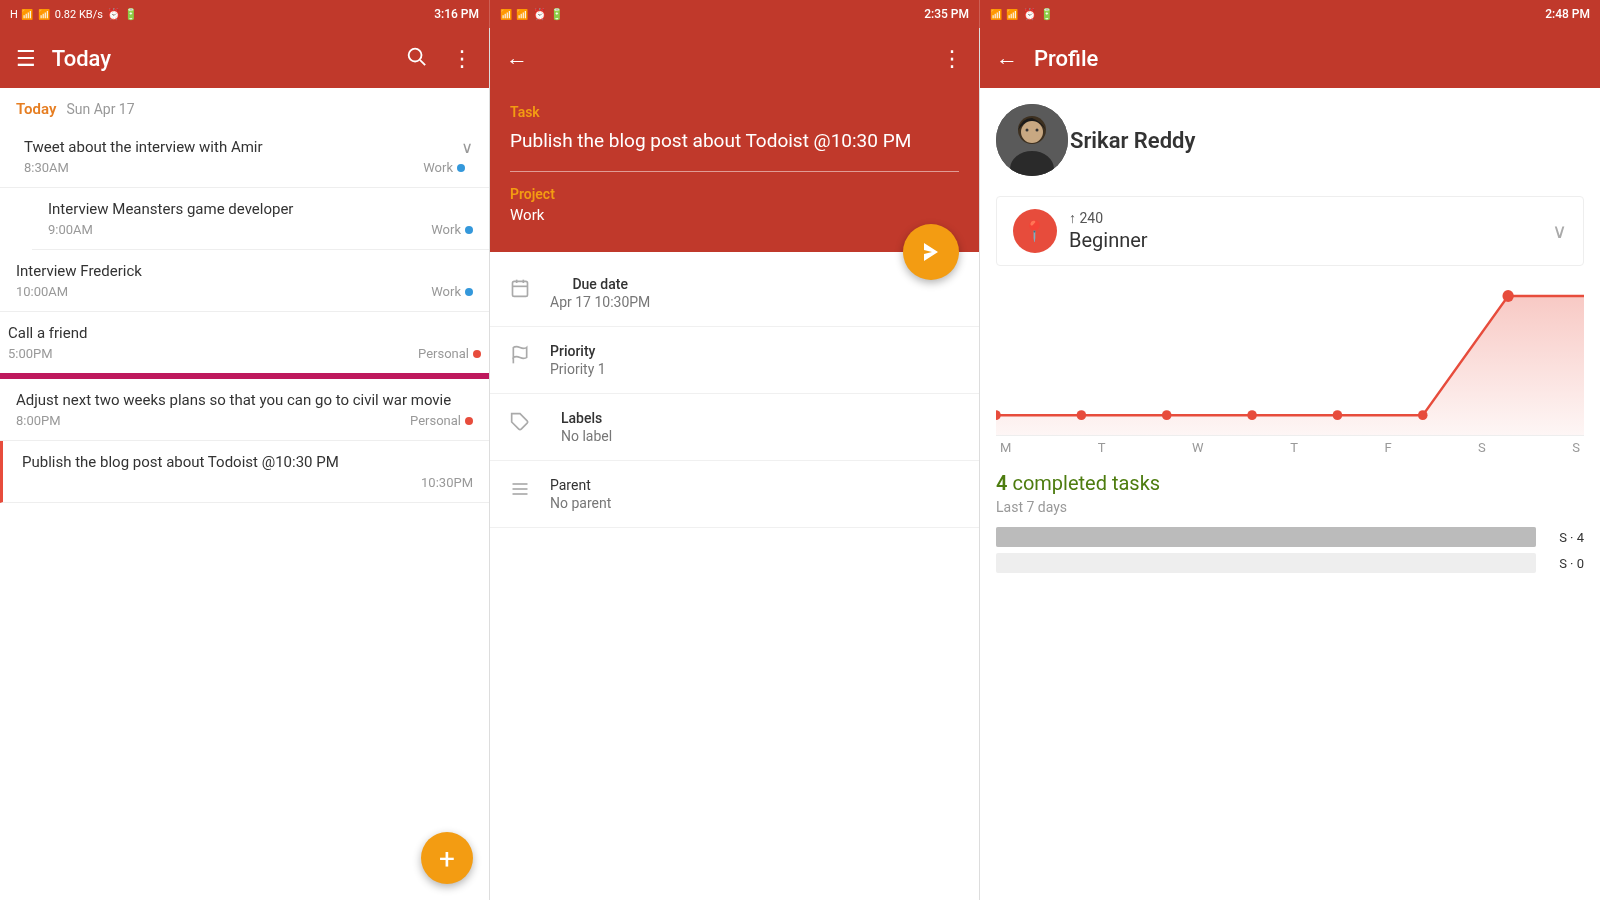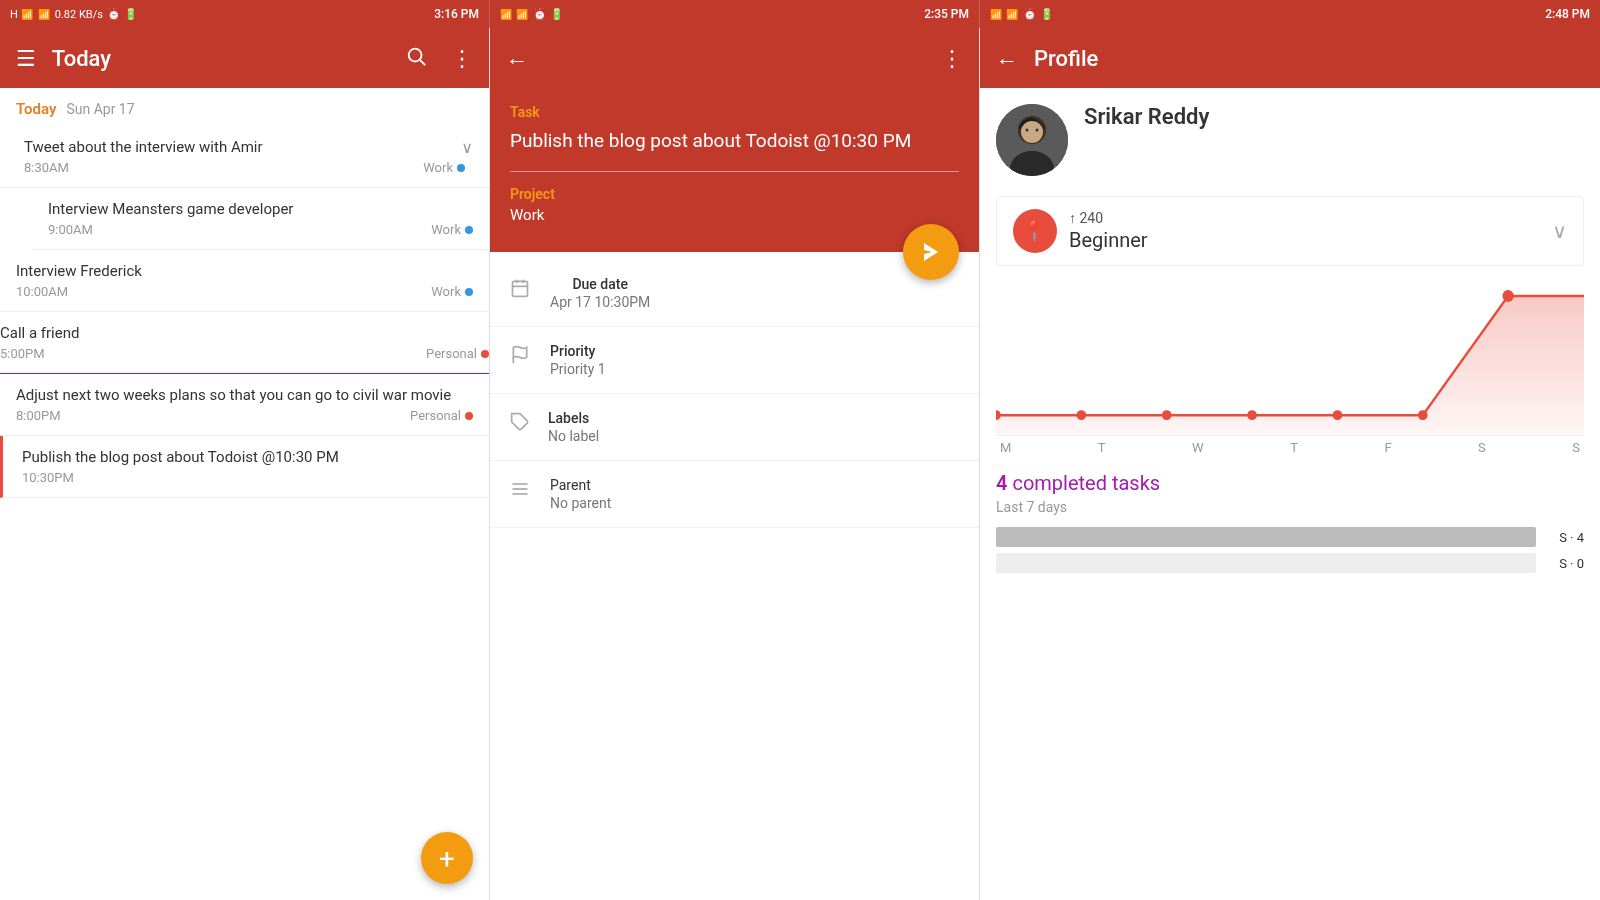--- a/index.html
+++ b/index.html
@@ -102,21 +102,21 @@
           <div style="font-size:15px; color:#333; margin-bottom:4px;">Interview Frederick</div>
           <div style="display:flex; justify-content:space-between; align-items:center;">
             <span style="color:#999; font-size:13px;">10:00AM</span>
             <span style="color:#999; font-size:13px; display:flex; align-items:center; gap:4px;">
               <span>Work</span>
               <span style="width:8px; height:8px; border-radius:50%; background:#3498db; display:inline-block;"></span>
             </span>
           </div>
         </div>
 
-        <div style="border-bottom:1px solid #be185d; padding:12px 0; cursor:pointer;">
+        <div style="border-bottom:6px solid #be185d; padding:12px 8px; cursor:pointer;">
           <div style="font-size:15px; color:#333; margin-bottom:4px;">Call a friend</div>
           <div style="display:flex; justify-content:space-between; ">
             <span style="color:#999; font-size:13px;">5:00PM</span>
             <span style="color:#999; font-size:13px; display:flex; align-items:center; gap:4px;">
               <span>Personal</span>
               <span style="width:8px; height:8px; border-radius:50%; background:#e74c3c; display:inline-block;"></span>
             </span>
           </div>
         </div>
 
@@ -126,21 +126,21 @@
             <span style="color:#999; font-size:13px;">8:00PM</span>
             <span style="color:#999; font-size:13px; display:flex; align-items:center; gap:4px;">
               <span>Personal</span>
               <span style="width:8px; height:8px; border-radius:50%; background:#e74c3c; display:inline-block;"></span>
             </span>
           </div>
         </div>
 
         <div style="border-bottom:1px solid #eee; padding:12px 16px 12px 19px; cursor:pointer; border-left:3px solid #e74c3c;">
           <div style="font-size:15px; color:#333; margin-bottom:4px;">Publish the blog post about Todoist @10:30 PM</div>
-          <div style="display:flex; justify-content:flex-start; align-items:center;">
+          <div style="display:flex; justify-content:flex-end; align-items:center;">
             <span style="color:#999; font-size:13px;">10:30PM</span>
           </div>
         </div>
       </div>
 
       <div style="width:52px; height:52px; border-radius:50%; background:#f39c12; display:flex; align-items:center; justify-content:center; position:absolute; bottom:16px; right:16px; color:white; font-size:28px; box-shadow:0 3px 8px rgba(0,0,0,0.3); cursor:pointer; z-index:10;">
         <span>+</span>
       </div>
     </div>
 
@@ -187,21 +187,21 @@
               <path d="M4 15s1-1 4-1 5 2 8 2 4-1 4-1V3s-1 1-4 1-5-2-8-2-4 1-4 1z"></path>
                 <line x1="4" y1="22" x2="4" y2="15"></line>
             </svg>
           </span>
           <div>
             <div style="font-size:14px; color:#333; font-weight:500; margin-bottom:2px;">Priority</div>
             <div style="font-size:14px; color:#777;">Priority 1</div>
           </div>
         </div>
 
-        <div style="display:flex; align-items:flex-start; padding:16px 20px; border-bottom:1px solid #f0f0f0; gap:14px; cursor:pointer;">
+        <div style="display:flex; align-items:flex-start; padding:16px 20px; border-bottom:1px solid #f0f0f0; gap:27px; cursor:pointer;">
           <span style="color:#aaa; font-size:20px; margin-top:2px; min-width:24px;">
             <svg width="20" height="20" viewBox="0 0 24 24" fill="none" stroke="#aaa" stroke-width="2">
               <path d="M20.59 13.41l-7.17 7.17a2 2 0 01-2.83 0L2 12V2h10l8.59 8.59a2 2 0 010 2.82z"></path>
                 <line x1="7" y1="7" x2="7.01" y2="7"></line>
             </svg>
           </span>
           <div>
             <div style="font-size:14px; color:#333; font-weight:500; margin-bottom:2px;">Labels</div>
             <div style="font-size:14px; color:#777;">No label</div>
           </div>
@@ -225,21 +225,21 @@
 
     <div style="flex:1; display:flex; flex-direction:column; overflow:hidden;">
 
       <div style="background:#c0392b; height:60px; display:flex; align-items:center; padding:0 16px; gap:16px;">
         <span style="color:white; font-size:22px; cursor:pointer;">←</span>
         <span style="color:white; font-size:22px; font-weight:500;">Profile</span>
       </div>
 
       <div style="flex:1; overflow-y:auto; padding:16px; background:white;">
 
-        <div style="display:flex; gap:16px; margin-bottom:20px;">
+        <div style="display:flex; align-items:center; gap:2px; margin-bottom:20px;">
 
           <div style="width:72px; height:72px; border-radius:50%; overflow:hidden; background:#4a4a4a; flex-shrink:0;">
             <svg width="72" height="72" viewBox="0 0 72 72">
               <rect width="72" height="72" fill="#5a5a5a"></rect>
 
               <circle cx="36" cy="26" r="14" fill="#3d3020"></circle>
 
               <ellipse cx="36" cy="65" rx="22" ry="18" fill="#2a2a2a"></ellipse>
 
               <path d="M22 26 Q36 8 50 26 Q46 18 36 14 Q26 14 22 26" fill="#1a1a1a"></path>
@@ -293,21 +293,21 @@
             <span>T</span>
             <span>W</span>
             <span>T</span>
             <span>F</span>
             <span>S</span>
             <span>S</span>
           </div>
         </div>
 
         <div style="margin-bottom:16px;">
-          <div style="font-size:20px; color:#a21caf; margin-bottom:4px;">
+          <div style="font-size:20px; color:#4d7c0f; margin-bottom:4px;">
             <span style="font-weight:600;">4</span> <span>completed tasks</span>
           </div>
           <div style="font-size:14px; color:#999; margin-bottom:12px;">Last 7 days</div>
 
           <div style="display:flex; align-items:center; margin-bottom:6px; gap:8px;">
             <span style="flex:1; height:20px; background:#ddd; border-radius:2px; position:relative;">
               <span style="display:block; height:100%; width:100%; background:#bbb; border-radius:2px;"></span>
             </span>
             <span style="font-size:13px; color:#333; min-width:40px; text-align:right;">S · 4</span>
           </div>

